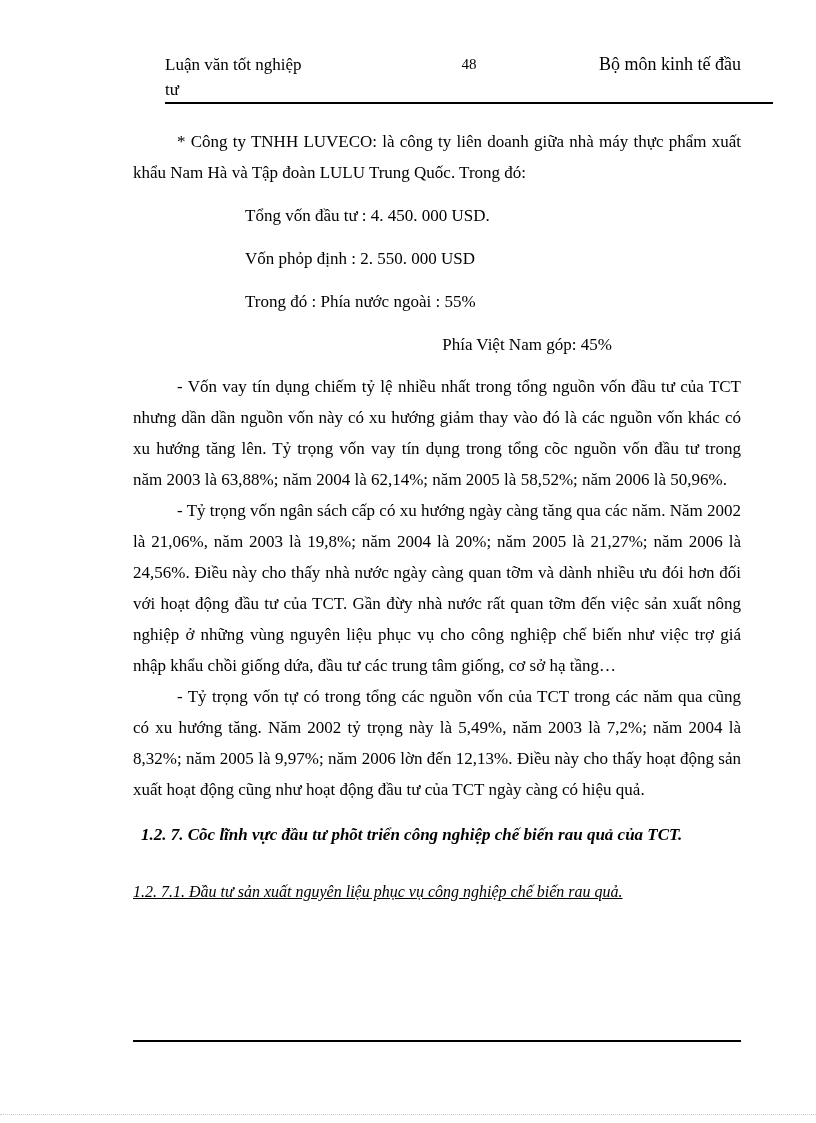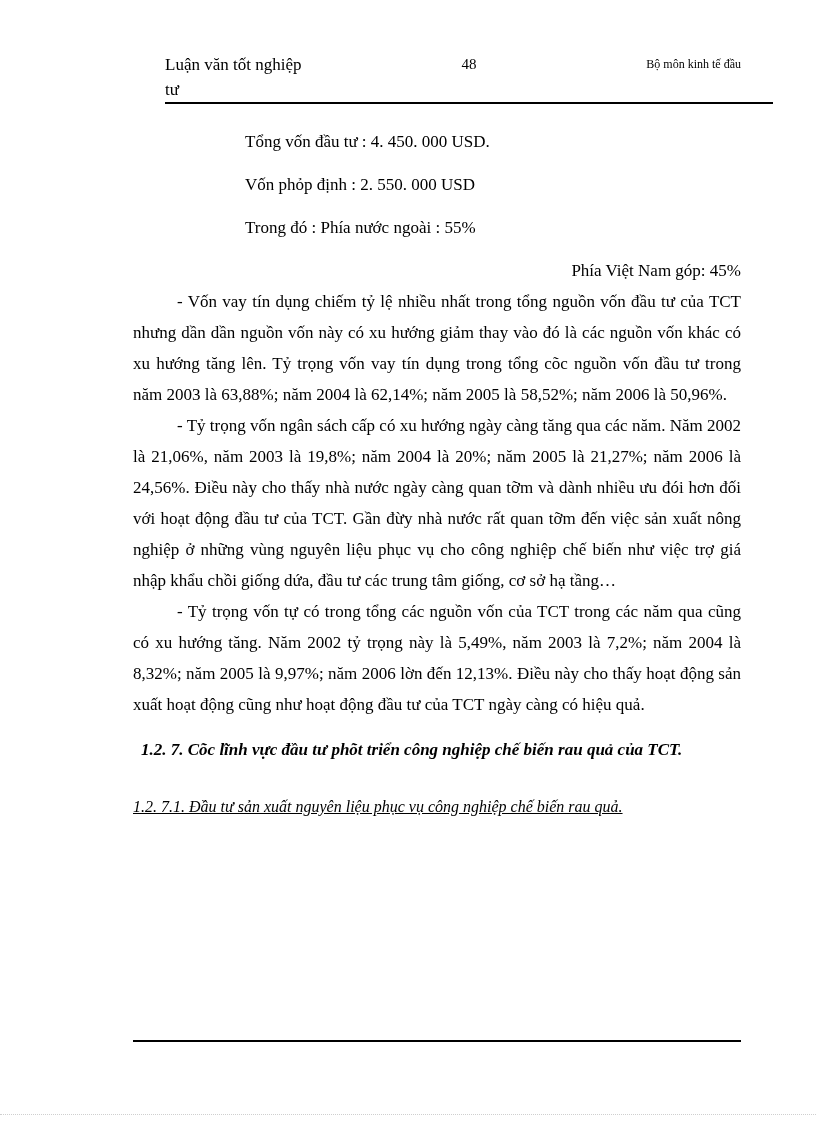--- a/index.html
+++ b/index.html
@@ -47,21 +47,21 @@
     top: 0;
     width: 608px;
     text-align: center;
     font-size: 15px;
   }
   .header-right {
     position: absolute;
     right: 0;
     top: 0;
     text-align: left;
-    font-size: 12px;
+    font-size: 18px;
   }
   .rule {
     border: none;
     border-top: 2px solid #000;
     margin: 0;
     width: 608px;
   }
   .header-rule {
     position: absolute;
     left: 0;
@@ -81,23 +81,23 @@
   }
   p.indent {
     text-indent: 44px;
   }
   .center-ish {
     margin: 12px;
     padding-left: 100px;
     text-align: left;
   }
   .center-ish2 {
-    margin: 0;
+    margin: 11px;
     padding-left: 180px;
-    text-align: right;
+    text-align: center;
   }
   .heading-bold {
     margin: 8px;
     font-weight: bold;
     font-style: italic;
     font-size: 17px;
     line-height: 31px;
     text-align: justify;
   }
   .subheading {
@@ -132,20 +132,21 @@
         <span>Luận văn tốt nghiệp</span><br>
         <span>tư</span>
       </div>
       <div class="header-center">48</div>
       <div class="header-right">Bộ môn kinh tế đầu</div>
       <hr class="rule header-rule">
     </div>
 
     <div class="body-text">
 
+      <p class="para indent">* Công ty TNHH LUVECO: là công ty liên doanh giữa nhà máy thực phẩm xuất khẩu Nam Hà và Tập đoàn LULU Trung Quốc. Trong đó:</p>
 
       <p class="center-ish">Tổng vốn đầu tư :  4. 450. 000 USD.</p>
       <p class="center-ish">Vốn phỏp định    : 2. 550. 000 USD</p>
       <p class="center-ish">Trong đó : Phía nước ngoài : 55%</p>
       <p class="center-ish2">Phía Việt Nam góp: 45%</p>
 
       <p class="para indent">- Vốn vay tín dụng chiếm tỷ lệ nhiều nhất trong tổng nguồn vốn đầu tư của TCT nhưng dần dần nguồn vốn này có xu hướng giảm thay vào đó là các nguồn vốn khác có xu hướng tăng lên. Tỷ trọng vốn vay tín dụng trong tổng cõc nguồn vốn đầu tư trong năm 2003 là 63,88%; năm 2004 là 62,14%; năm 2005 là 58,52%; năm 2006 là 50,96%.</p>
       <p class="para indent">- Tỷ trọng vốn ngân sách cấp có xu hướng ngày càng tăng qua các năm. Năm 2002 là 21,06%, năm 2003 là 19,8%; năm 2004 là 20%; năm 2005 là 21,27%; năm 2006 là 24,56%. Điều này cho thấy nhà nước ngày càng quan tỡm và dành nhiều ưu đói hơn đối với hoạt động đầu tư của TCT. Gần đừy nhà nước rất quan tỡm đến việc sản xuất nông nghiệp ở những vùng nguyên liệu phục vụ cho công nghiệp chế biến như việc trợ giá nhập khẩu chồi giống dứa, đầu tư các trung tâm giống, cơ sở hạ tầng…</p>
       <p class="para indent">- Tỷ trọng vốn tự có trong tổng các nguồn vốn của TCT trong các năm qua cũng có xu hướng tăng. Năm 2002 tỷ trọng này là 5,49%, năm 2003 là 7,2%; năm 2004 là 8,32%; năm 2005 là 9,97%; năm 2006 lờn đến 12,13%. Điều này cho thấy hoạt động sản xuất hoạt động cũng như hoạt động đầu tư của TCT ngày càng có hiệu quả.</p>
 

